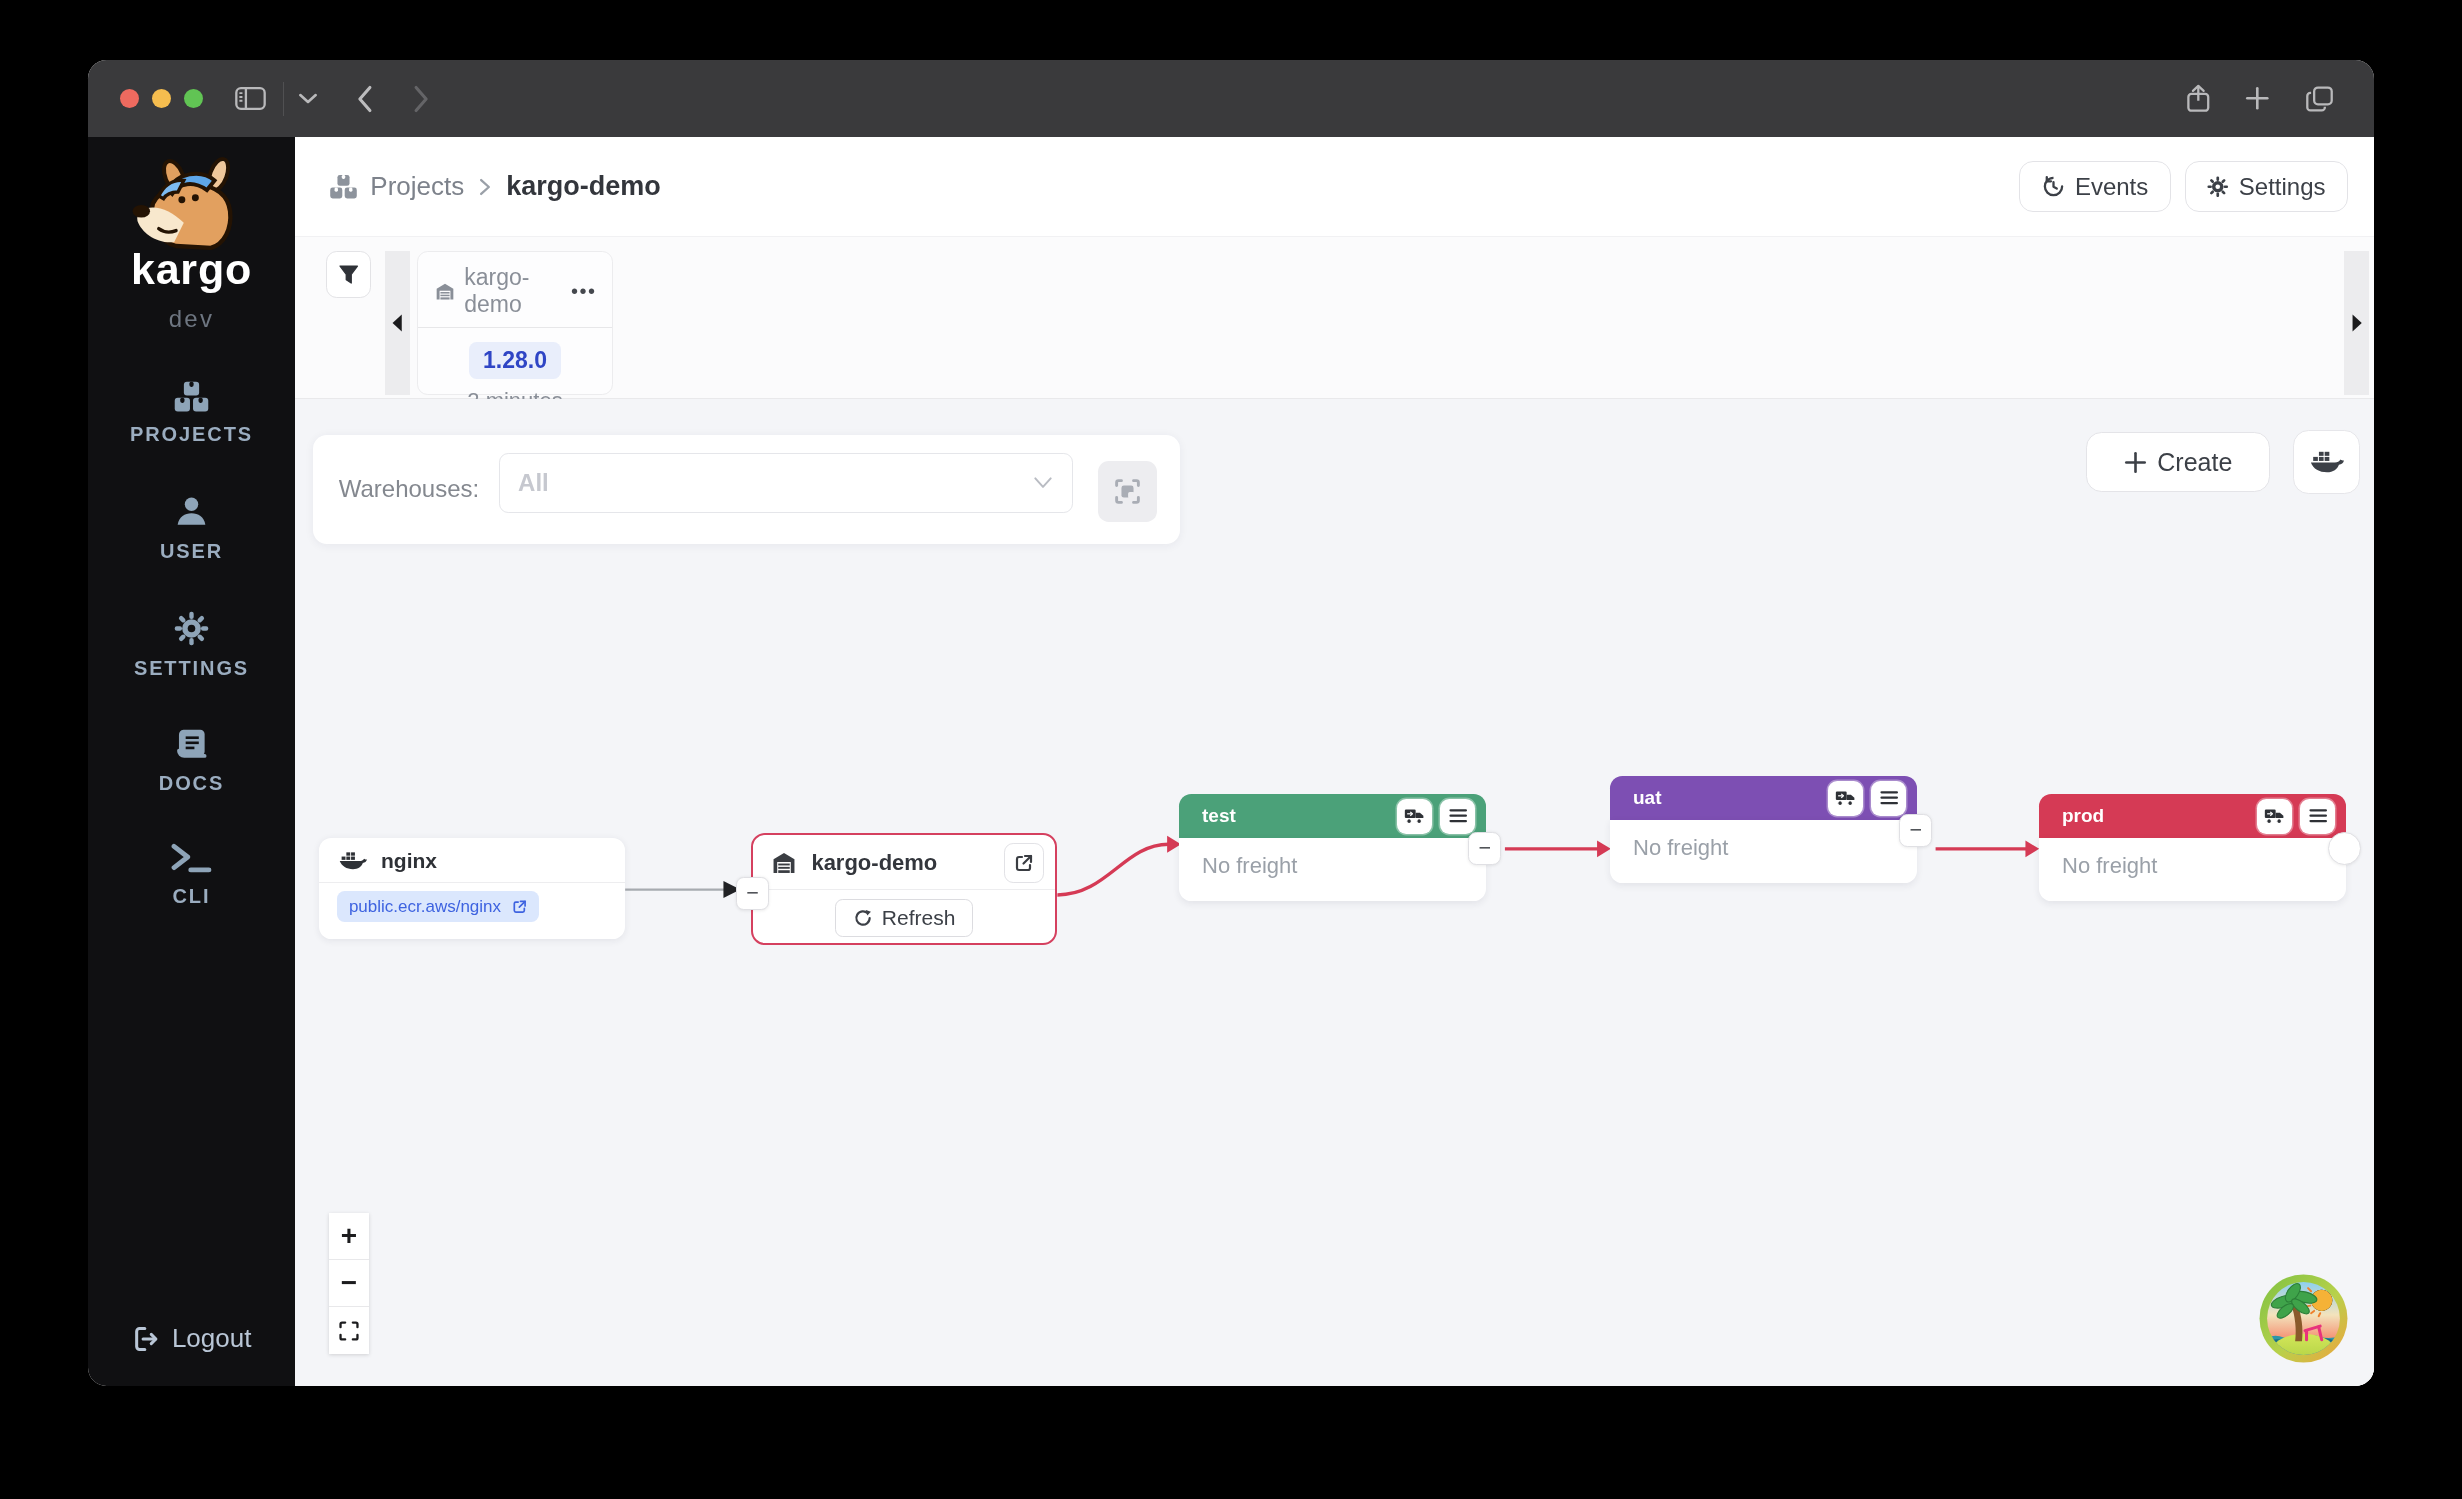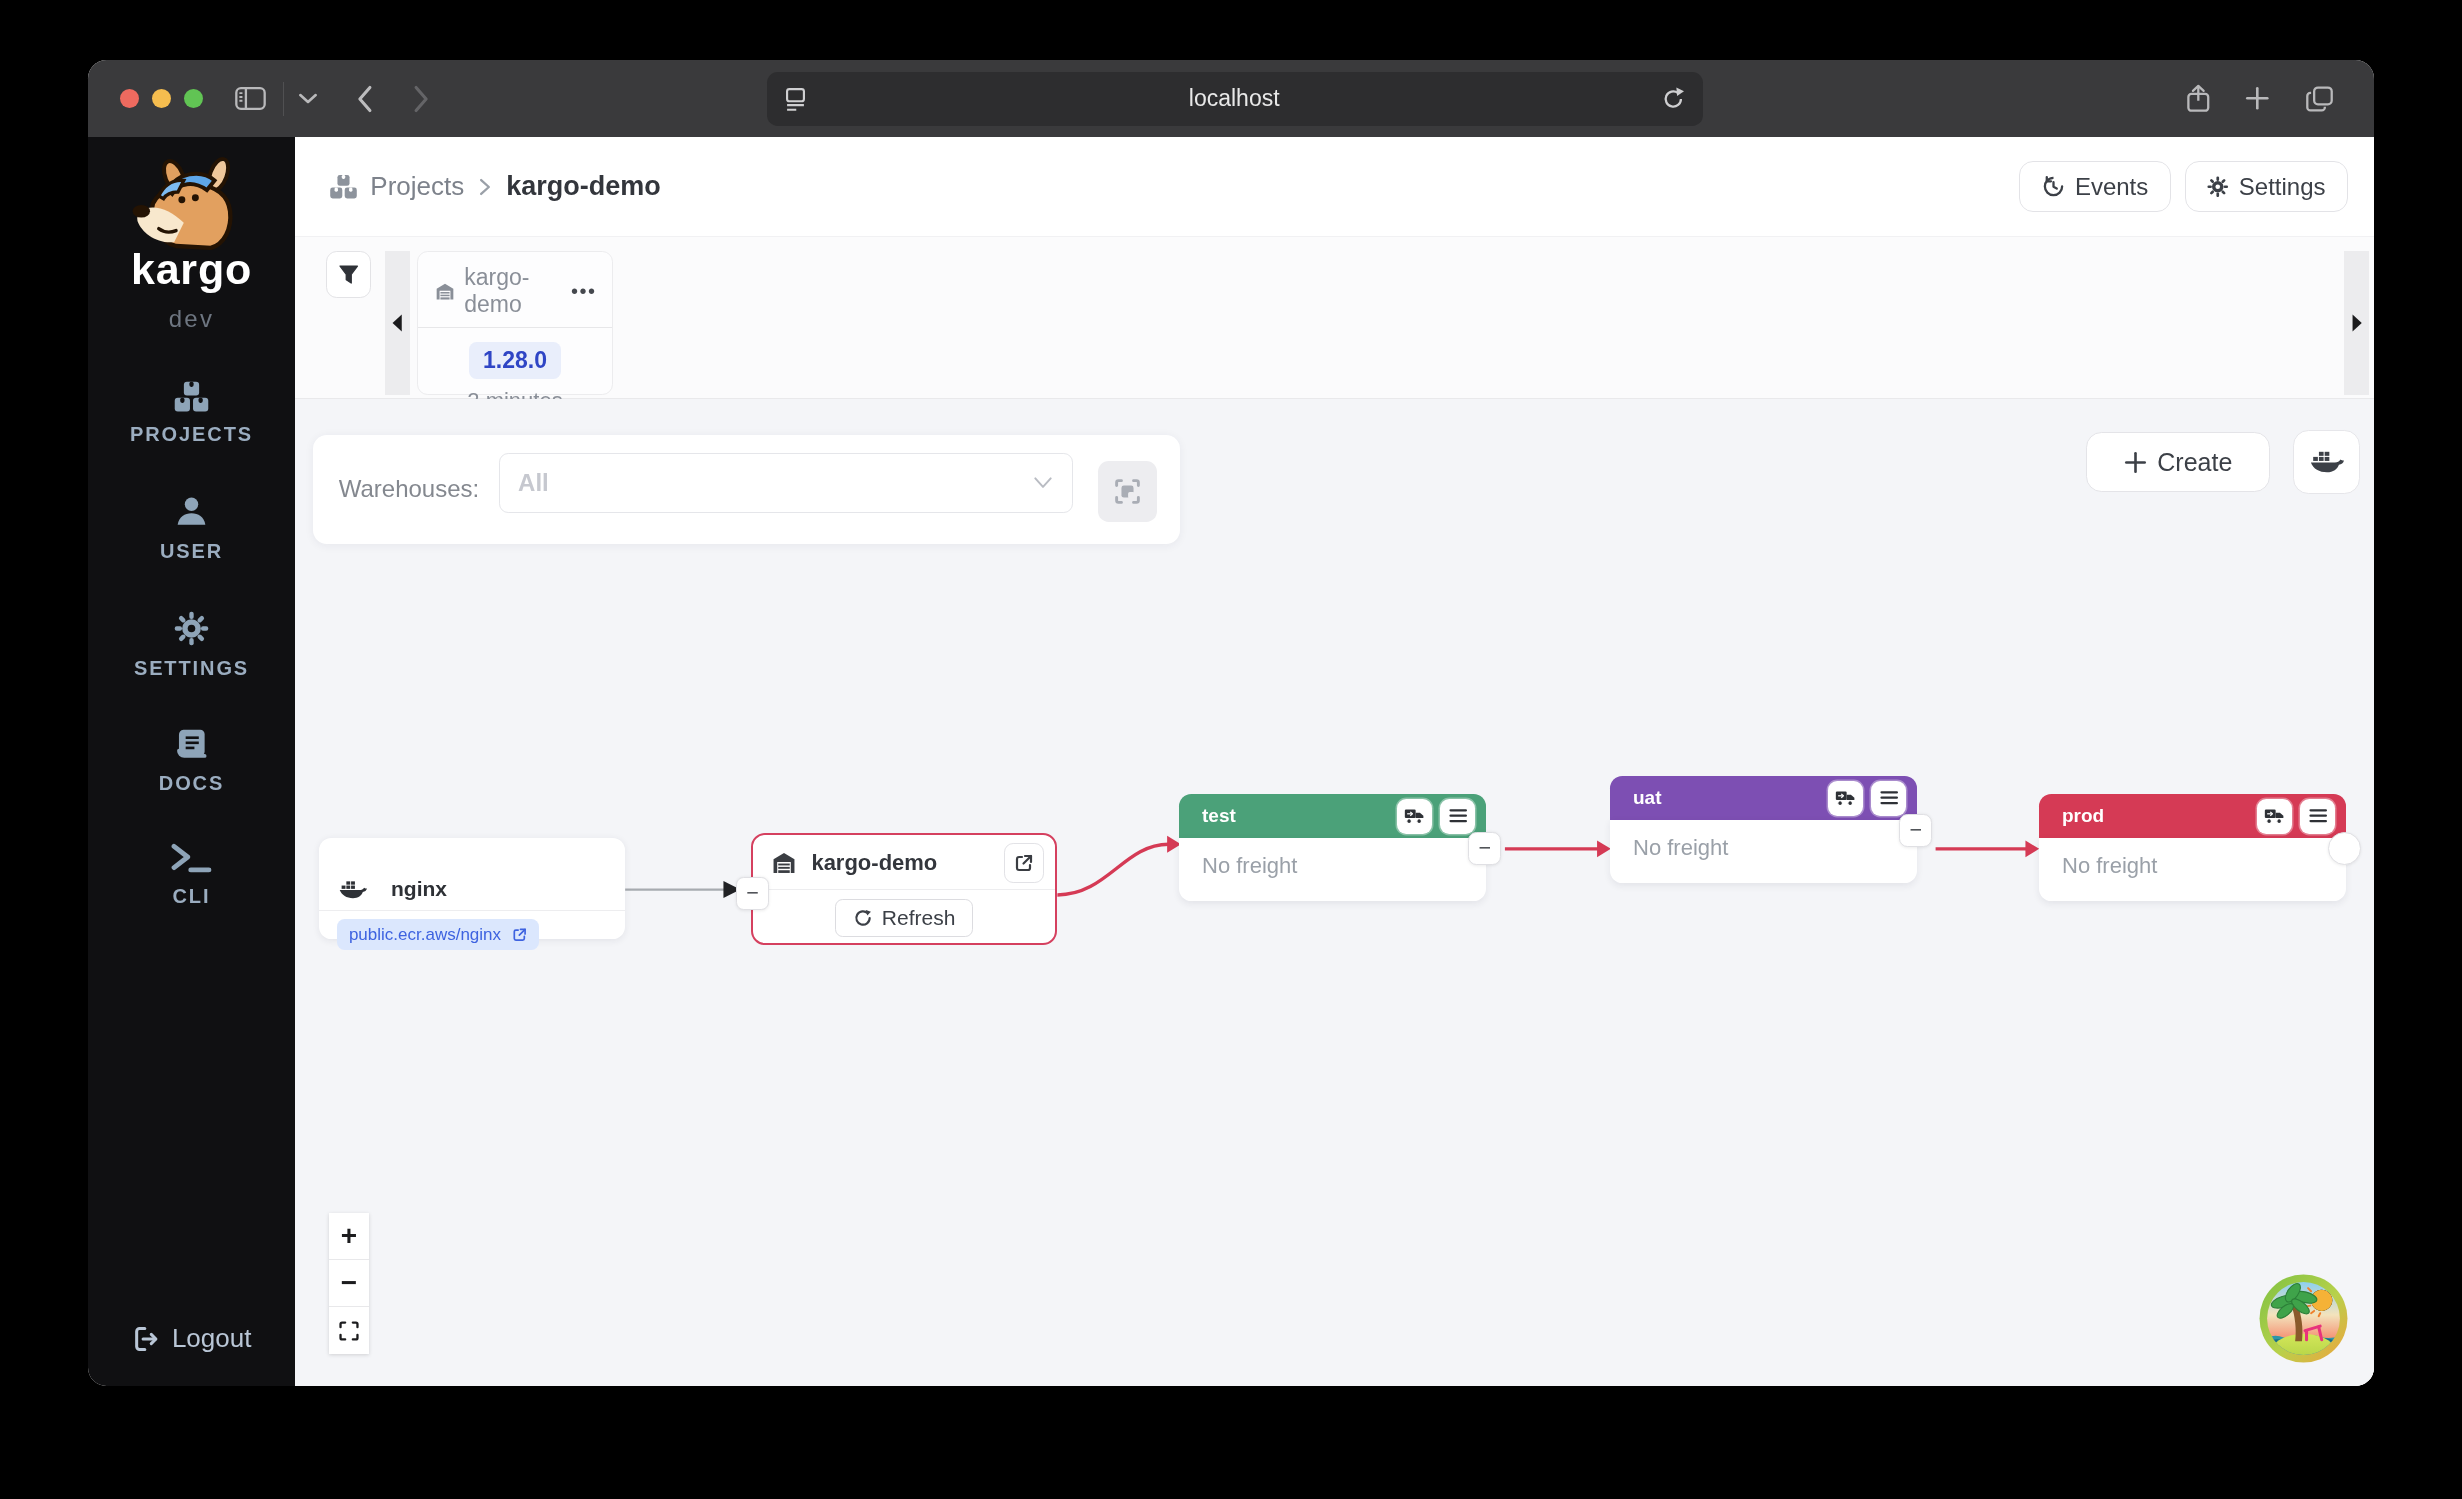--- a/index.html
+++ b/index.html
@@ -44,21 +44,21 @@
   #whpanel{left:17.7px;top:36px;width:867px;height:109px;background:#fff;border-radius:14px;box-shadow:0 1.5px 9.2px rgba(40,40,60,.06);}
   .whlabel{left:26px;top:40px;color:#84888f;font-size:24px;}
   #whselect{left:186px;top:18.4px;width:574px;height:60px;border:1.5px solid #e5e6ea;border-radius:9.2px;background:#fff;box-sizing:border-box;display:flex;align-items:center;justify-content:space-between;padding:0 18.4px;cursor:pointer;}
   .placeholder{color:#c6c8cf;font-size:24px;font-weight:bold;}
   #framebtn{left:785px;top:26px;width:59px;height:61px;background:#ededf0;border-radius:10.7px;display:flex;align-items:center;justify-content:center;cursor:pointer;}
   #createbtn{left:1791px;top:33px;width:184px;height:60px;background:#fff;border:1.5px solid #e4e4e8;border-radius:15.4px;display:flex;align-items:center;justify-content:center;gap:10.7px;color:#3c4047;font-size:25px;cursor:pointer;box-sizing:border-box;}
   #dockerbtn{left:1998px;top:31px;width:67px;height:64px;background:#fff;border:1.5px solid #e6e6ea;border-radius:15.4px;display:flex;align-items:center;justify-content:center;cursor:pointer;box-sizing:border-box;}
   
   .node{background:#fff;border-radius:12.3px;box-shadow:0 1.5px 7.7px rgba(40,40,60,.08);}
   #repo-node{left:24px;top:439px;width:306px;height:101px;}
-  .repo-head{display:flex;align-items:flex-end;gap:24px;padding:10.7px 0 9.2px 20px;border-bottom:0.8px solid #ededef;margin-top:28px;}
+  .repo-head{display:flex;align-items:center;gap:14px;padding:10.7px 0 9.2px 20px;border-bottom:0.8px solid #ededef;}
   .repo-name{color:#2e3136;font-size:21px;font-weight:bold;}
   .linkpill{display:inline-flex;align-items:center;gap:11px;background:#dbe7fd;border-radius:7.7px;padding:5.4px 11.5px;margin:8.4px 0 0 18.4px;color:#3e63e0;font-size:17px;cursor:pointer;}
   #wh-node{left:456px;top:434px;width:306px;height:112px;border:2.3px solid #d5405f;border-radius:14px;background:#fff;box-sizing:border-box;}
   .wh-head{display:flex;align-items:center;gap:14px;padding:7.7px 10.7px 6.1px 18.4px;border-bottom:0.8px solid #ededef;}
   .wh-name{color:#33363c;font-size:22px;font-weight:bold;flex:1;}
   .sqbtn{width:40px;height:40px;border:1.5px solid #e2e2e6;border-radius:9.2px;background:#fff;display:flex;align-items:center;justify-content:center;cursor:pointer;box-sizing:border-box;}
   .refreshbtn{display:inline-flex;align-items:center;gap:9.2px;border:1.5px solid #dcdce0;border-radius:7.7px;background:#fff;padding:6.1px 17px;color:#3c4047;font-size:21px;cursor:pointer;}
   .chip{position:absolute;width:31px;height:31px;background:#fff;border:0.8px solid #e0e0e4;border-radius:7.7px;box-shadow:0 0.8px 3.1px rgba(0,0,0,.08);display:flex;align-items:center;justify-content:center;color:#4a4d52;font-size:21.5px;cursor:pointer;z-index:5;}
   .stage{width:307px;height:129px;position:absolute;}
   .stage-head{height:44px;border-radius:12.3px 12.3px 0 0;display:flex;align-items:center;padding:0 10.7px 0 23px;}
@@ -102,36 +102,20 @@
       <svg width="17" height="28" viewBox="0 0 22 36">
           <polyline points="18,3 5,18 18,33" fill="none" stroke="#bcbcbe" stroke-width="4" stroke-linecap="round" stroke-linejoin="round"></polyline>
         </svg>
     </span>
     <span class="chrome-ic" style="margin-left:40px">
       <svg width="17" height="28" viewBox="0 0 22 36">
           <polyline points="4,3 17,18 4,33" fill="none" stroke="#646467" stroke-width="4" stroke-linecap="round" stroke-linejoin="round"></polyline>
         </svg>
     </span>
 
-    <div id="urlbar">
-      <span class="chrome-ic">
-        <svg width="23" height="26" viewBox="0 0 30 34">
-            <rect x="4" y="4" width="22" height="16" rx="3" fill="none" stroke="#cfcfd1" stroke-width="2.8"></rect>
-            <line x1="4" y1="25" x2="26" y2="25" stroke="#cfcfd1" stroke-width="2.8"></line>
-            <line x1="4" y1="31" x2="16" y2="31" stroke="#cfcfd1" stroke-width="2.8"></line>
-          </svg>
-      </span>
-      <span id="urltext">localhost</span>
-      <span class="chrome-ic">
-        <svg width="24.6" height="26" viewBox="0 0 32 34">
-            <path d="M26,17 a10,10 0 1 1 -4,-8" fill="none" stroke="#cfcfd1" stroke-width="3"></path>
-            <polygon points="20,2 30,7 21,13" fill="#cfcfd1"></polygon>
-          </svg>
-      </span>
-    </div>
 
     <div class="tb-right">
       <span class="chrome-ic">
         <svg width="24.6" height="29" viewBox="0 0 32 38">
             <rect x="3" y="13" width="26" height="22" rx="4" fill="none" stroke="#b9b9bb" stroke-width="3"></rect>
             <line x1="16" y1="3" x2="16" y2="22" stroke="#b9b9bb" stroke-width="3"></line>
             <polyline points="9,9 16,2.5 23,9" fill="none" stroke="#b9b9bb" stroke-width="3" stroke-linecap="round" stroke-linejoin="round"></polyline>
           </svg>
       </span>
       <span class="chrome-ic">

